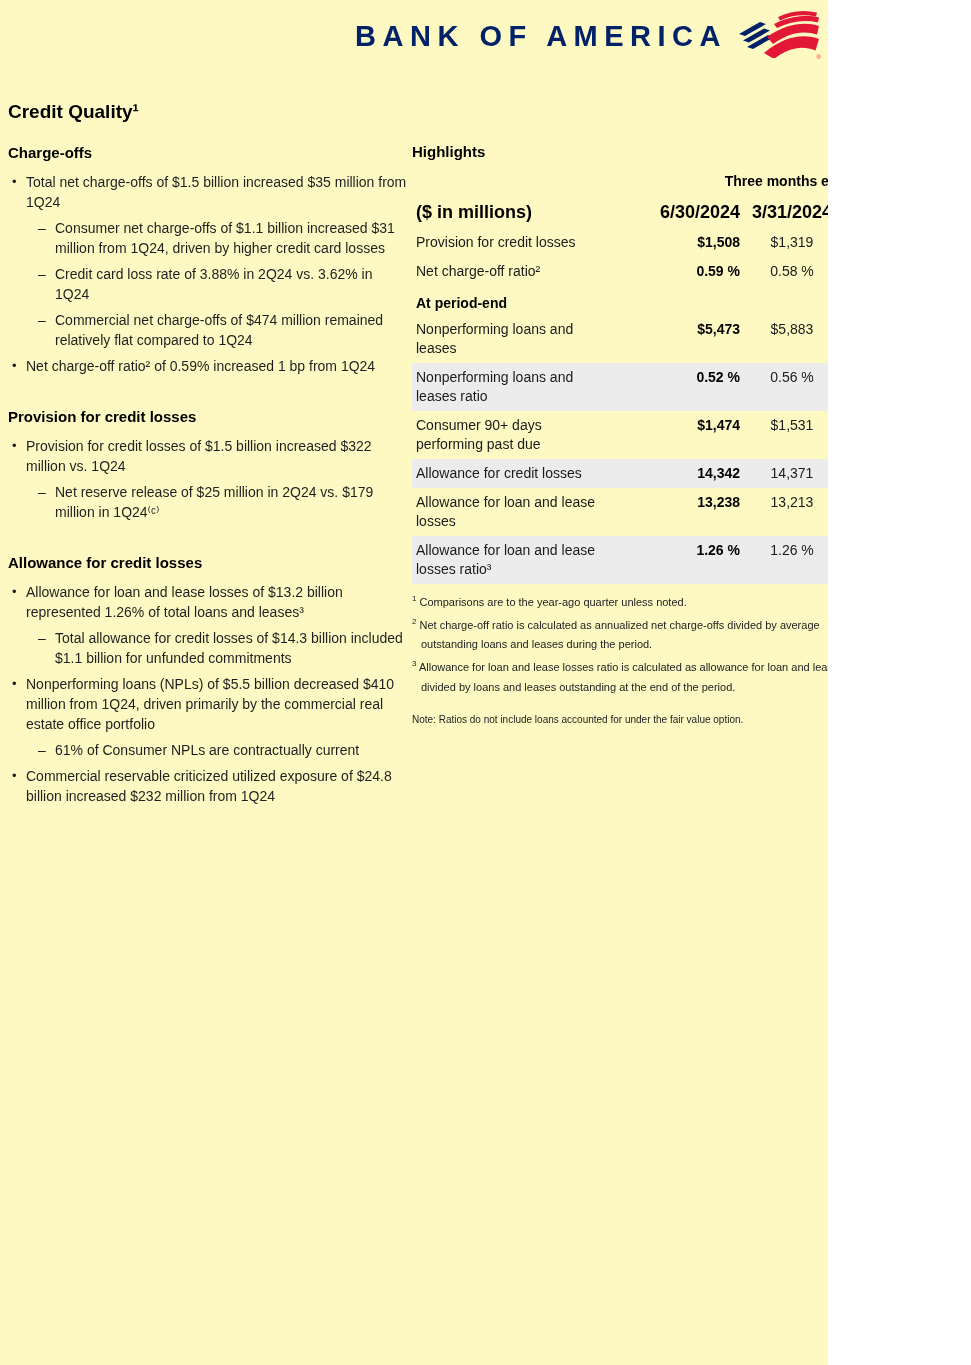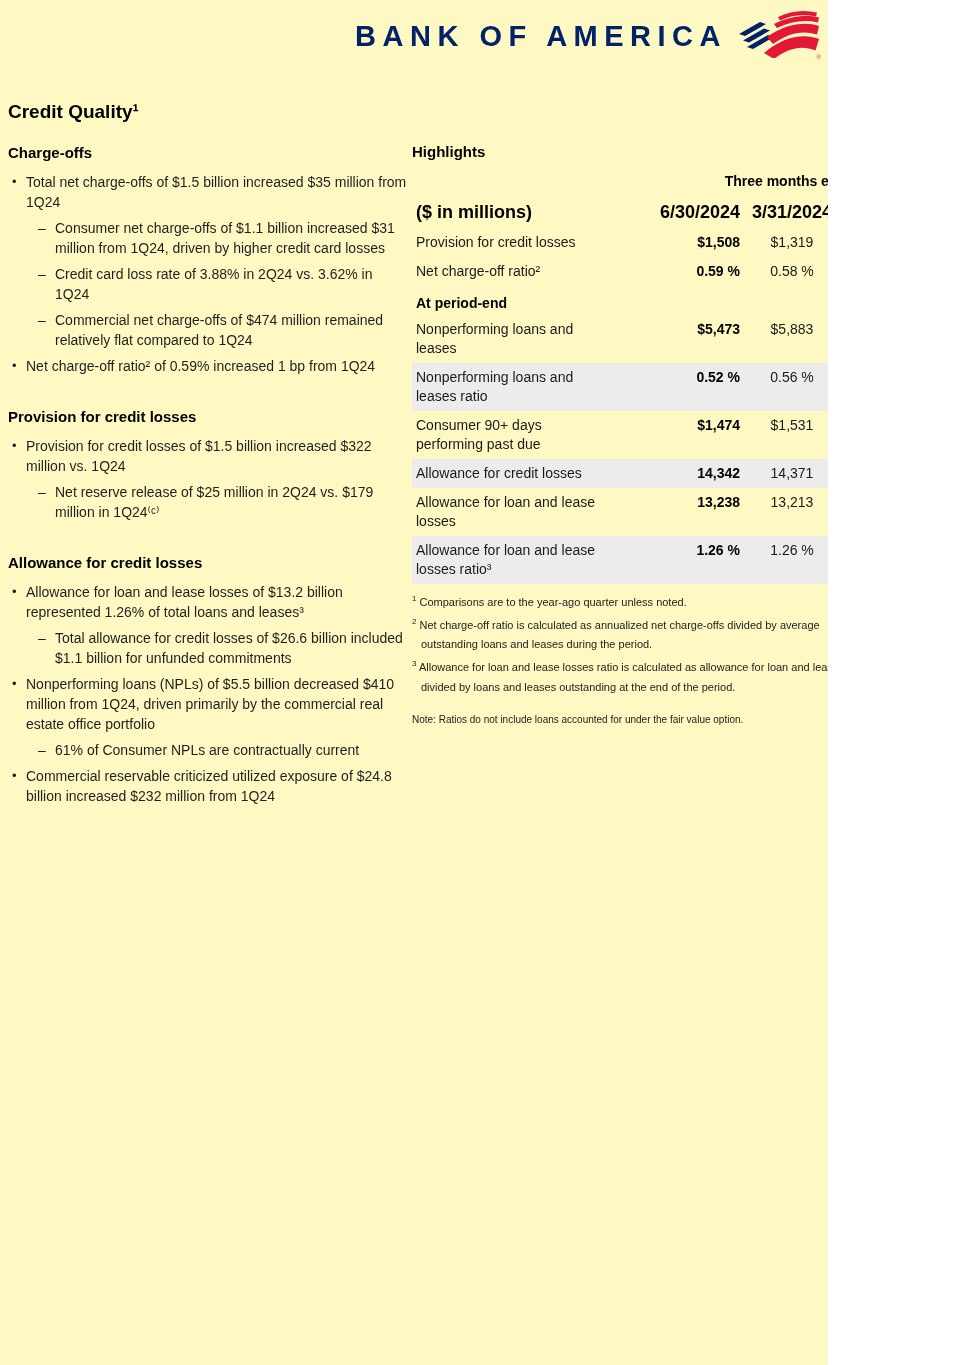--- a/index.html
+++ b/index.html
@@ -118,21 +118,21 @@
     </div>
 
     <div class="section">
       <div class="section-heading">Allowance for credit losses</div>
       <div class="li l1">
         <span class="mk">•</span>
         <span>Allowance for loan and lease losses of $13.2 billion represented 1.26% of total loans and leases³</span>
       </div>
       <div class="li l2">
         <span class="mk">–</span>
-        <span>Total allowance for credit losses of $26.6 billion included $1.1 billion for unfunded commitments</span>
+        <span>Total allowance for credit losses of $14.3 billion included $1.1 billion for unfunded commitments</span>
       </div>
       <div class="li l1">
         <span class="mk">•</span>
         <span>Nonperforming loans (NPLs) of $5.5 billion decreased $410 million from 1Q24, driven primarily by the commercial real estate office portfolio</span>
       </div>
       <div class="li l2">
         <span class="mk">–</span>
         <span>61% of Consumer NPLs are contractually current</span>
       </div>
       <div class="li l1">

